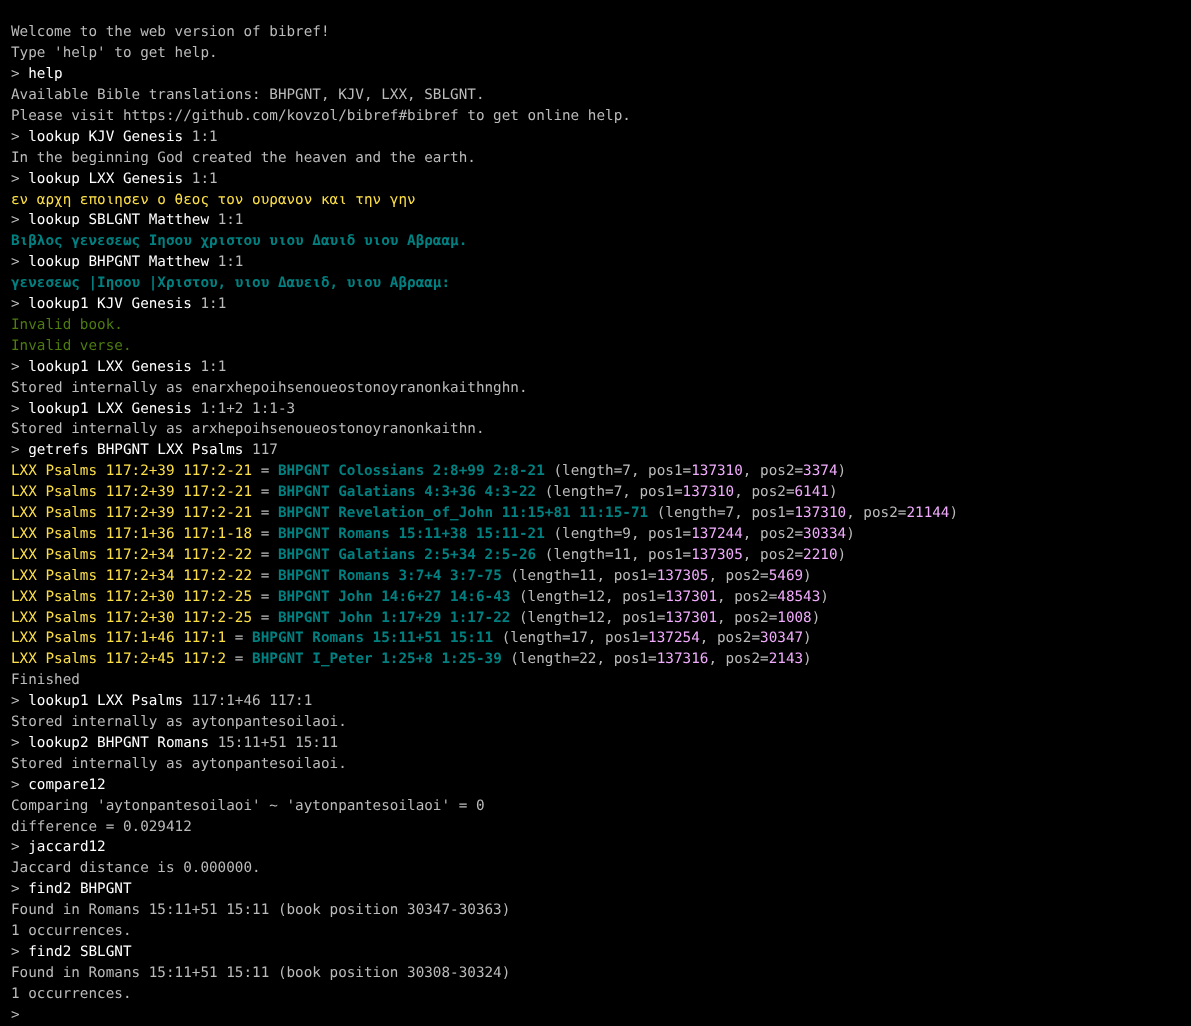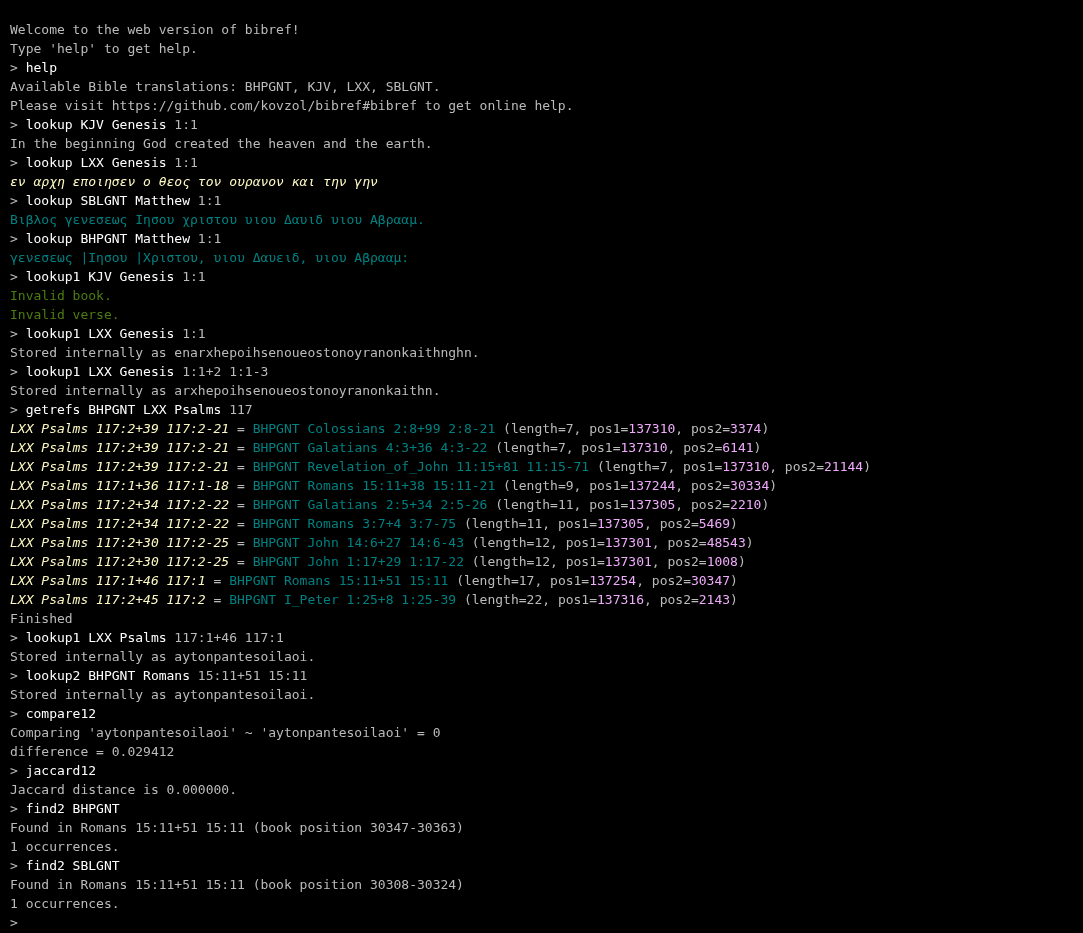--- a/index.html
+++ b/index.html
@@ -14,22 +14,22 @@
     height: 933px;
     overflow: hidden;
   }
   #terminal {
     padding: 20px 10px;
     white-space: pre;
   }
   .line { display:block; }
   .prompt { color:#bbb; }
   .bold { color:#fff; font-weight:normal; }
-  .olive { color:#fef9c3;font-style:italic; }
-  .teal  { color:#008080; }
+  .olive { color:#fde047; }
+  .teal  { color:#008080;font-weight:bold; }
   .red   { color:#4d7c0f; }
   .cyan  { color:#f0abfc; }
   .grey  { color:#bbb; }
 </style>
 </head>
 <body>
 
 <div id="terminal"><span class="line"><span class="grey">Welcome to the web version of bibref!</span></span><span class="line"><span class="grey">Type 'help' to get help.</span></span><span class="line"><span class="prompt">&gt; </span><span class="bold">help</span></span><span class="line"><span class="grey">Available Bible translations: BHPGNT, KJV, LXX, SBLGNT.</span></span><span class="line"><span class="grey">Please visit https://github.com/kovzol/bibref#bibref to get online help.</span></span><span class="line"><span class="prompt">&gt; </span><span class="bold">lookup KJV Genesis</span><span class="grey"> 1:1</span></span><span class="line"><span class="grey">In the beginning God created the heaven and the earth.</span></span><span class="line"><span class="prompt">&gt; </span><span class="bold">lookup LXX Genesis</span><span class="grey"> 1:1</span></span><span class="line"><span class="olive">εν αρχη εποιησεν ο θεος τον ουρανον και την γην</span></span><span class="line"><span class="prompt">&gt; </span><span class="bold">lookup SBLGNT Matthew</span><span class="grey"> 1:1</span></span><span class="line"><span class="teal">Βιβλος γενεσεως Ιησου χριστου υιου Δαυιδ υιου Αβρααμ.</span></span><span class="line"><span class="prompt">&gt; </span><span class="bold">lookup BHPGNT Matthew</span><span class="grey"> 1:1</span></span><span class="line"><span class="teal">γενεσεως |Ιησου |Χριστου, υιου Δαυειδ, υιου Αβρααμ:</span></span><span class="line"><span class="prompt">&gt; </span><span class="bold">lookup1 KJV Genesis</span><span class="grey"> 1:1</span></span><span class="line"><span class="red">Invalid book.</span></span><span class="line"><span class="red">Invalid verse.</span></span><span class="line"><span class="prompt">&gt; </span><span class="bold">lookup1 LXX Genesis</span><span class="grey"> 1:1</span></span><span class="line"><span class="grey">Stored internally as enarxhepoihsenoueostonoyranonkaithnghn.</span></span><span class="line"><span class="prompt">&gt; </span><span class="bold">lookup1 LXX Genesis</span><span class="grey"> 1:1+2 1:1-3</span></span><span class="line"><span class="grey">Stored internally as arxhepoihsenoueostonoyranonkaithn.</span></span><span class="line"><span class="prompt">&gt; </span><span class="bold">getrefs BHPGNT LXX Psalms</span><span class="grey"> 117</span></span><span class="line"><span class="olive">LXX Psalms 117:2+39 117:2-21</span><span class="grey"> = </span><span class="teal">BHPGNT Colossians 2:8+99 2:8-21</span><span class="grey"> (length=7, pos1=</span><span class="cyan">137310</span><span class="grey">, pos2=</span><span class="cyan">3374</span><span class="grey">)</span></span><span class="line"><span class="olive">LXX Psalms 117:2+39 117:2-21</span><span class="grey"> = </span><span class="teal">BHPGNT Galatians 4:3+36 4:3-22</span><span class="grey"> (length=7, pos1=</span><span class="cyan">137310</span><span class="grey">, pos2=</span><span class="cyan">6141</span><span class="grey">)</span></span><span class="line"><span class="olive">LXX Psalms 117:2+39 117:2-21</span><span class="grey"> = </span><span class="teal">BHPGNT Revelation_of_John 11:15+81 11:15-71</span><span class="grey"> (length=7, pos1=</span><span class="cyan">137310</span><span class="grey">, pos2=</span><span class="cyan">21144</span><span class="grey">)</span></span><span class="line"><span class="olive">LXX Psalms 117:1+36 117:1-18</span><span class="grey"> = </span><span class="teal">BHPGNT Romans 15:11+38 15:11-21</span><span class="grey"> (length=9, pos1=</span><span class="cyan">137244</span><span class="grey">, pos2=</span><span class="cyan">30334</span><span class="grey">)</span></span><span class="line"><span class="olive">LXX Psalms 117:2+34 117:2-22</span><span class="grey"> = </span><span class="teal">BHPGNT Galatians 2:5+34 2:5-26</span><span class="grey"> (length=11, pos1=</span><span class="cyan">137305</span><span class="grey">, pos2=</span><span class="cyan">2210</span><span class="grey">)</span></span><span class="line"><span class="olive">LXX Psalms 117:2+34 117:2-22</span><span class="grey"> = </span><span class="teal">BHPGNT Romans 3:7+4 3:7-75</span><span class="grey"> (length=11, pos1=</span><span class="cyan">137305</span><span class="grey">, pos2=</span><span class="cyan">5469</span><span class="grey">)</span></span><span class="line"><span class="olive">LXX Psalms 117:2+30 117:2-25</span><span class="grey"> = </span><span class="teal">BHPGNT John 14:6+27 14:6-43</span><span class="grey"> (length=12, pos1=</span><span class="cyan">137301</span><span class="grey">, pos2=</span><span class="cyan">48543</span><span class="grey">)</span></span><span class="line"><span class="olive">LXX Psalms 117:2+30 117:2-25</span><span class="grey"> = </span><span class="teal">BHPGNT John 1:17+29 1:17-22</span><span class="grey"> (length=12, pos1=</span><span class="cyan">137301</span><span class="grey">, pos2=</span><span class="cyan">1008</span><span class="grey">)</span></span><span class="line"><span class="olive">LXX Psalms 117:1+46 117:1</span><span class="grey"> = </span><span class="teal">BHPGNT Romans 15:11+51 15:11</span><span class="grey"> (length=17, pos1=</span><span class="cyan">137254</span><span class="grey">, pos2=</span><span class="cyan">30347</span><span class="grey">)</span></span><span class="line"><span class="olive">LXX Psalms 117:2+45 117:2</span><span class="grey"> = </span><span class="teal">BHPGNT I_Peter 1:25+8 1:25-39</span><span class="grey"> (length=22, pos1=</span><span class="cyan">137316</span><span class="grey">, pos2=</span><span class="cyan">2143</span><span class="grey">)</span></span><span class="line"><span class="grey">Finished</span></span><span class="line"><span class="prompt">&gt; </span><span class="bold">lookup1 LXX Psalms</span><span class="grey"> 117:1+46 117:1</span></span><span class="line"><span class="grey">Stored internally as aytonpantesoilaoi.</span></span><span class="line"><span class="prompt">&gt; </span><span class="bold">lookup2 BHPGNT Romans</span><span class="grey"> 15:11+51 15:11</span></span><span class="line"><span class="grey">Stored internally as aytonpantesoilaoi.</span></span><span class="line"><span class="prompt">&gt; </span><span class="bold">compare12</span></span><span class="line"><span class="grey">Comparing 'aytonpantesoilaoi' ~ 'aytonpantesoilaoi' = 0</span></span><span class="line"><span class="grey">difference = 0.029412</span></span><span class="line"><span class="prompt">&gt; </span><span class="bold">jaccard12</span></span><span class="line"><span class="grey">Jaccard distance is 0.000000.</span></span><span class="line"><span class="prompt">&gt; </span><span class="bold">find2 BHPGNT</span></span><span class="line"><span class="grey">Found in Romans 15:11+51 15:11 (book position 30347-30363)</span></span><span class="line"><span class="grey">1 occurrences.</span></span><span class="line"><span class="prompt">&gt; </span><span class="bold">find2 SBLGNT</span></span><span class="line"><span class="grey">Found in Romans 15:11+51 15:11 (book position 30308-30324)</span></span><span class="line"><span class="grey">1 occurrences.</span></span><span class="line"><span class="prompt">&gt; </span></span></div>
 
 </body></html>

